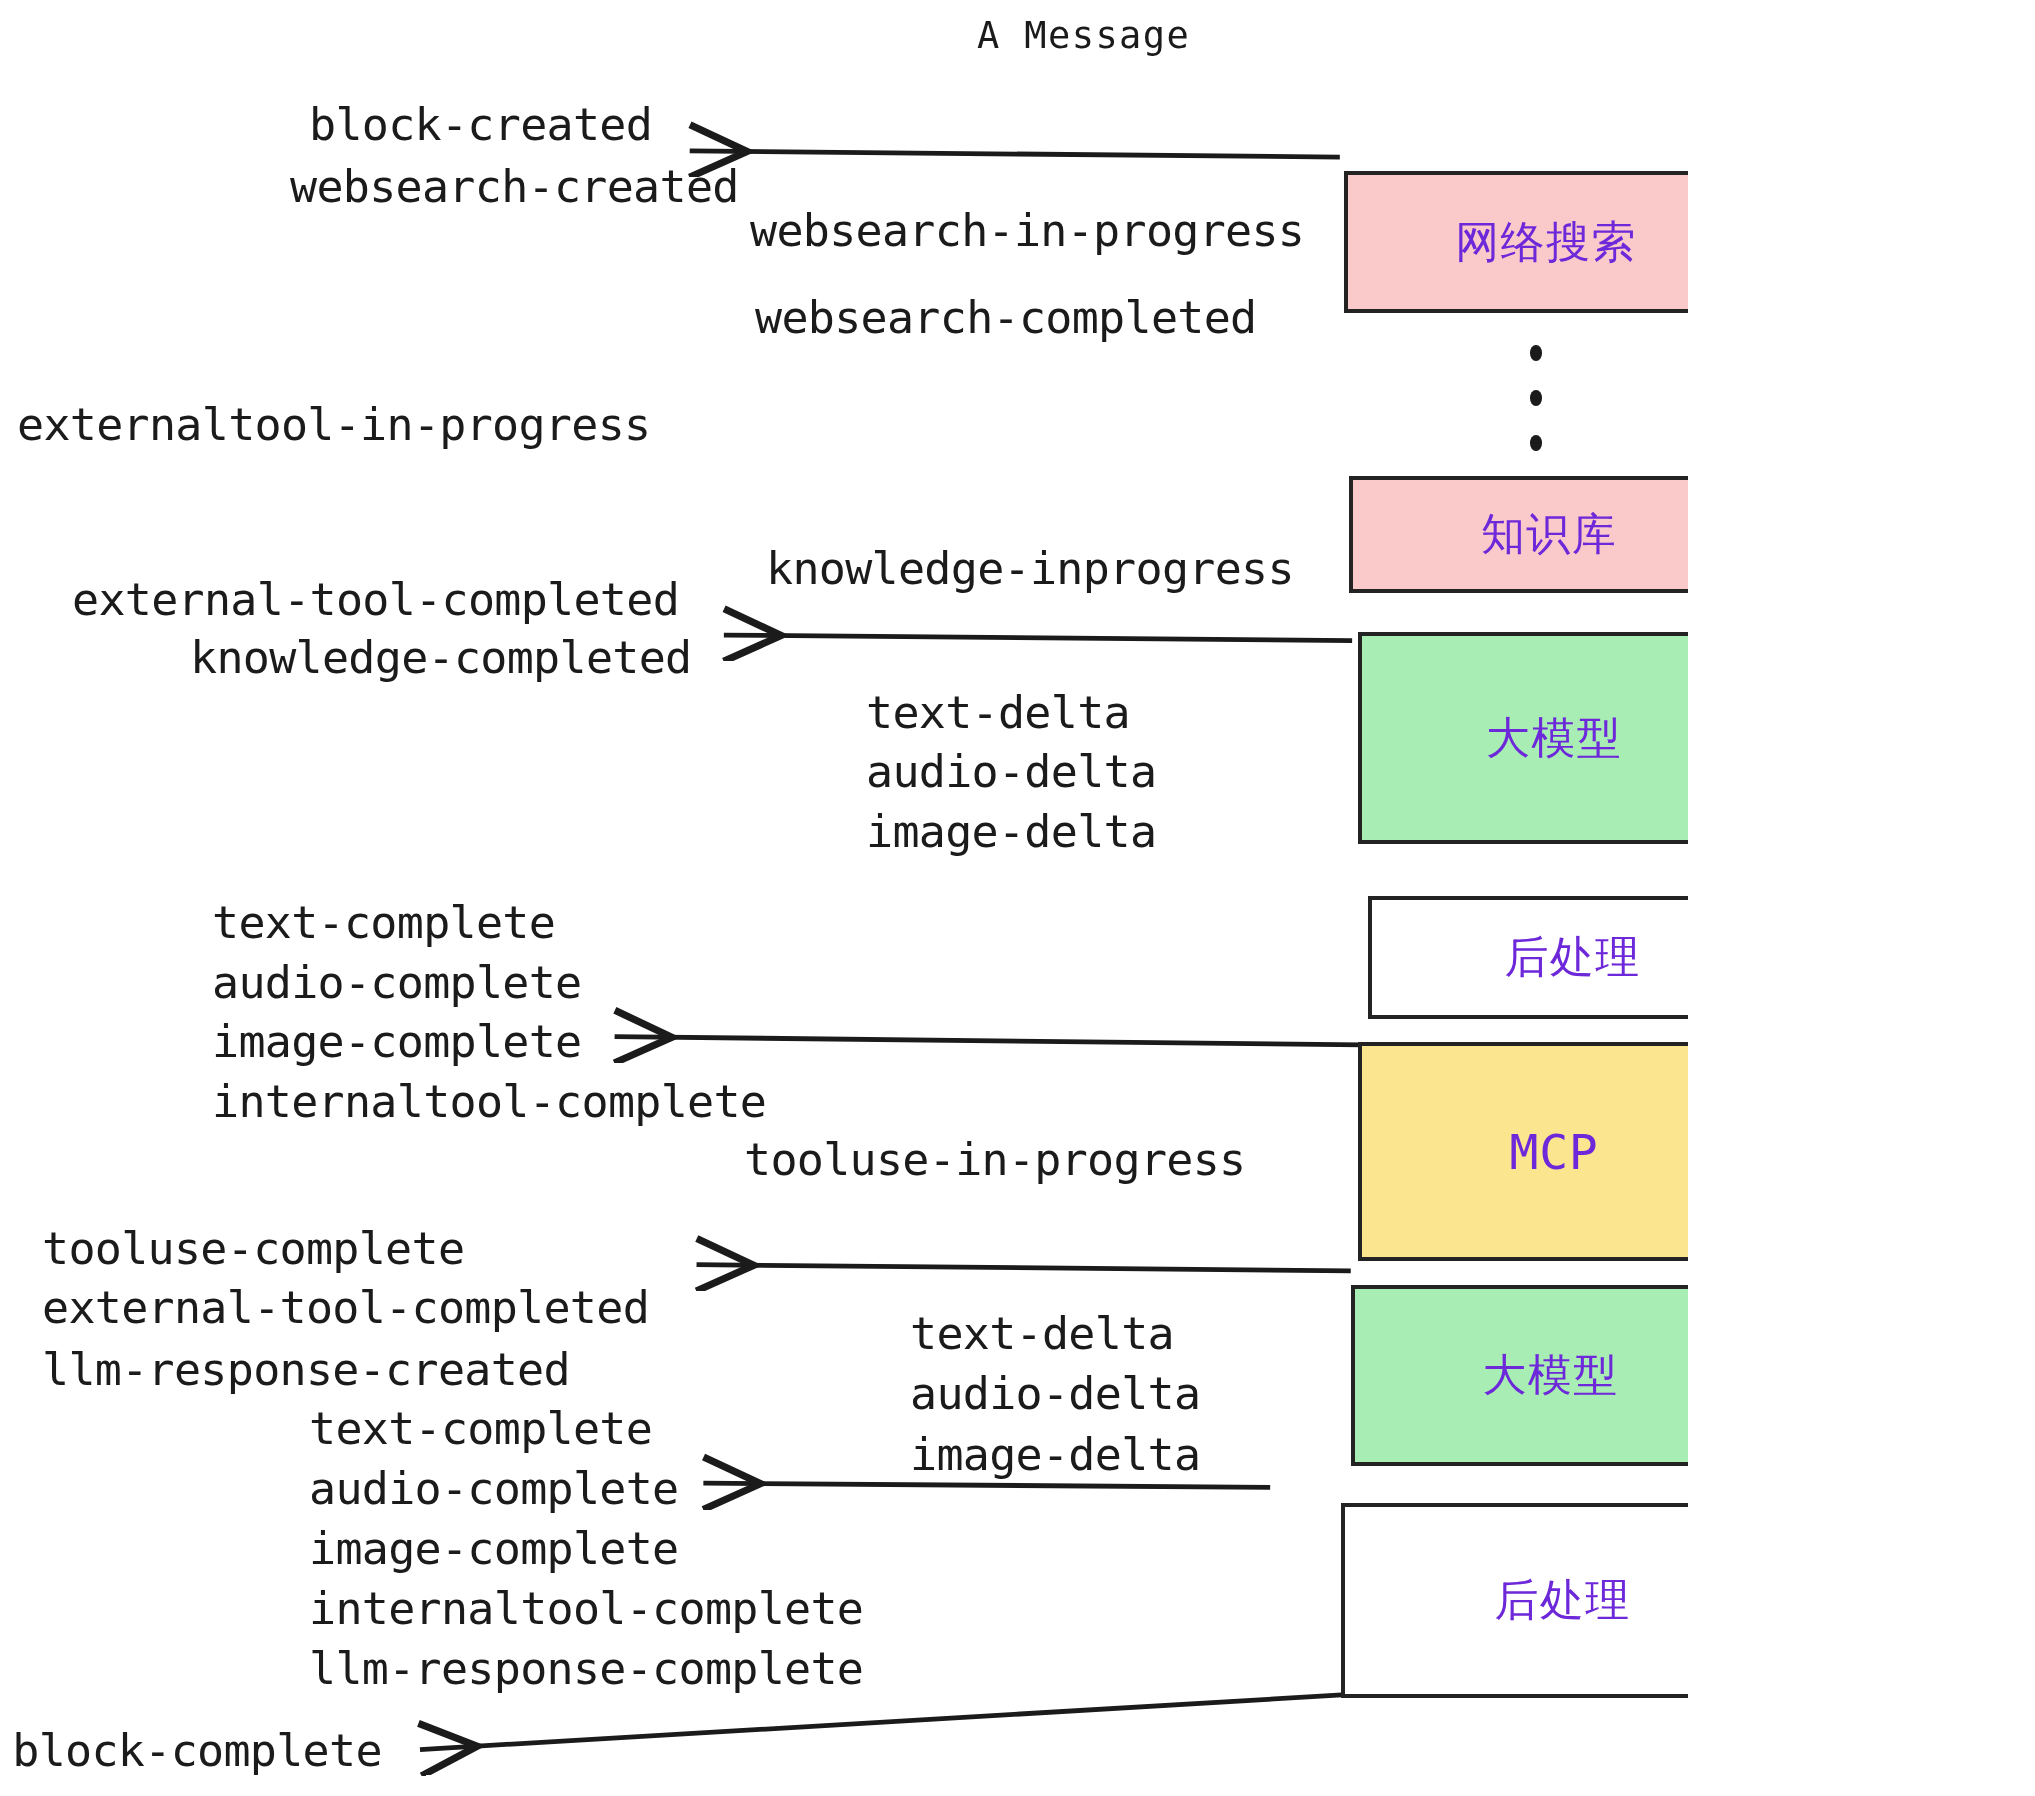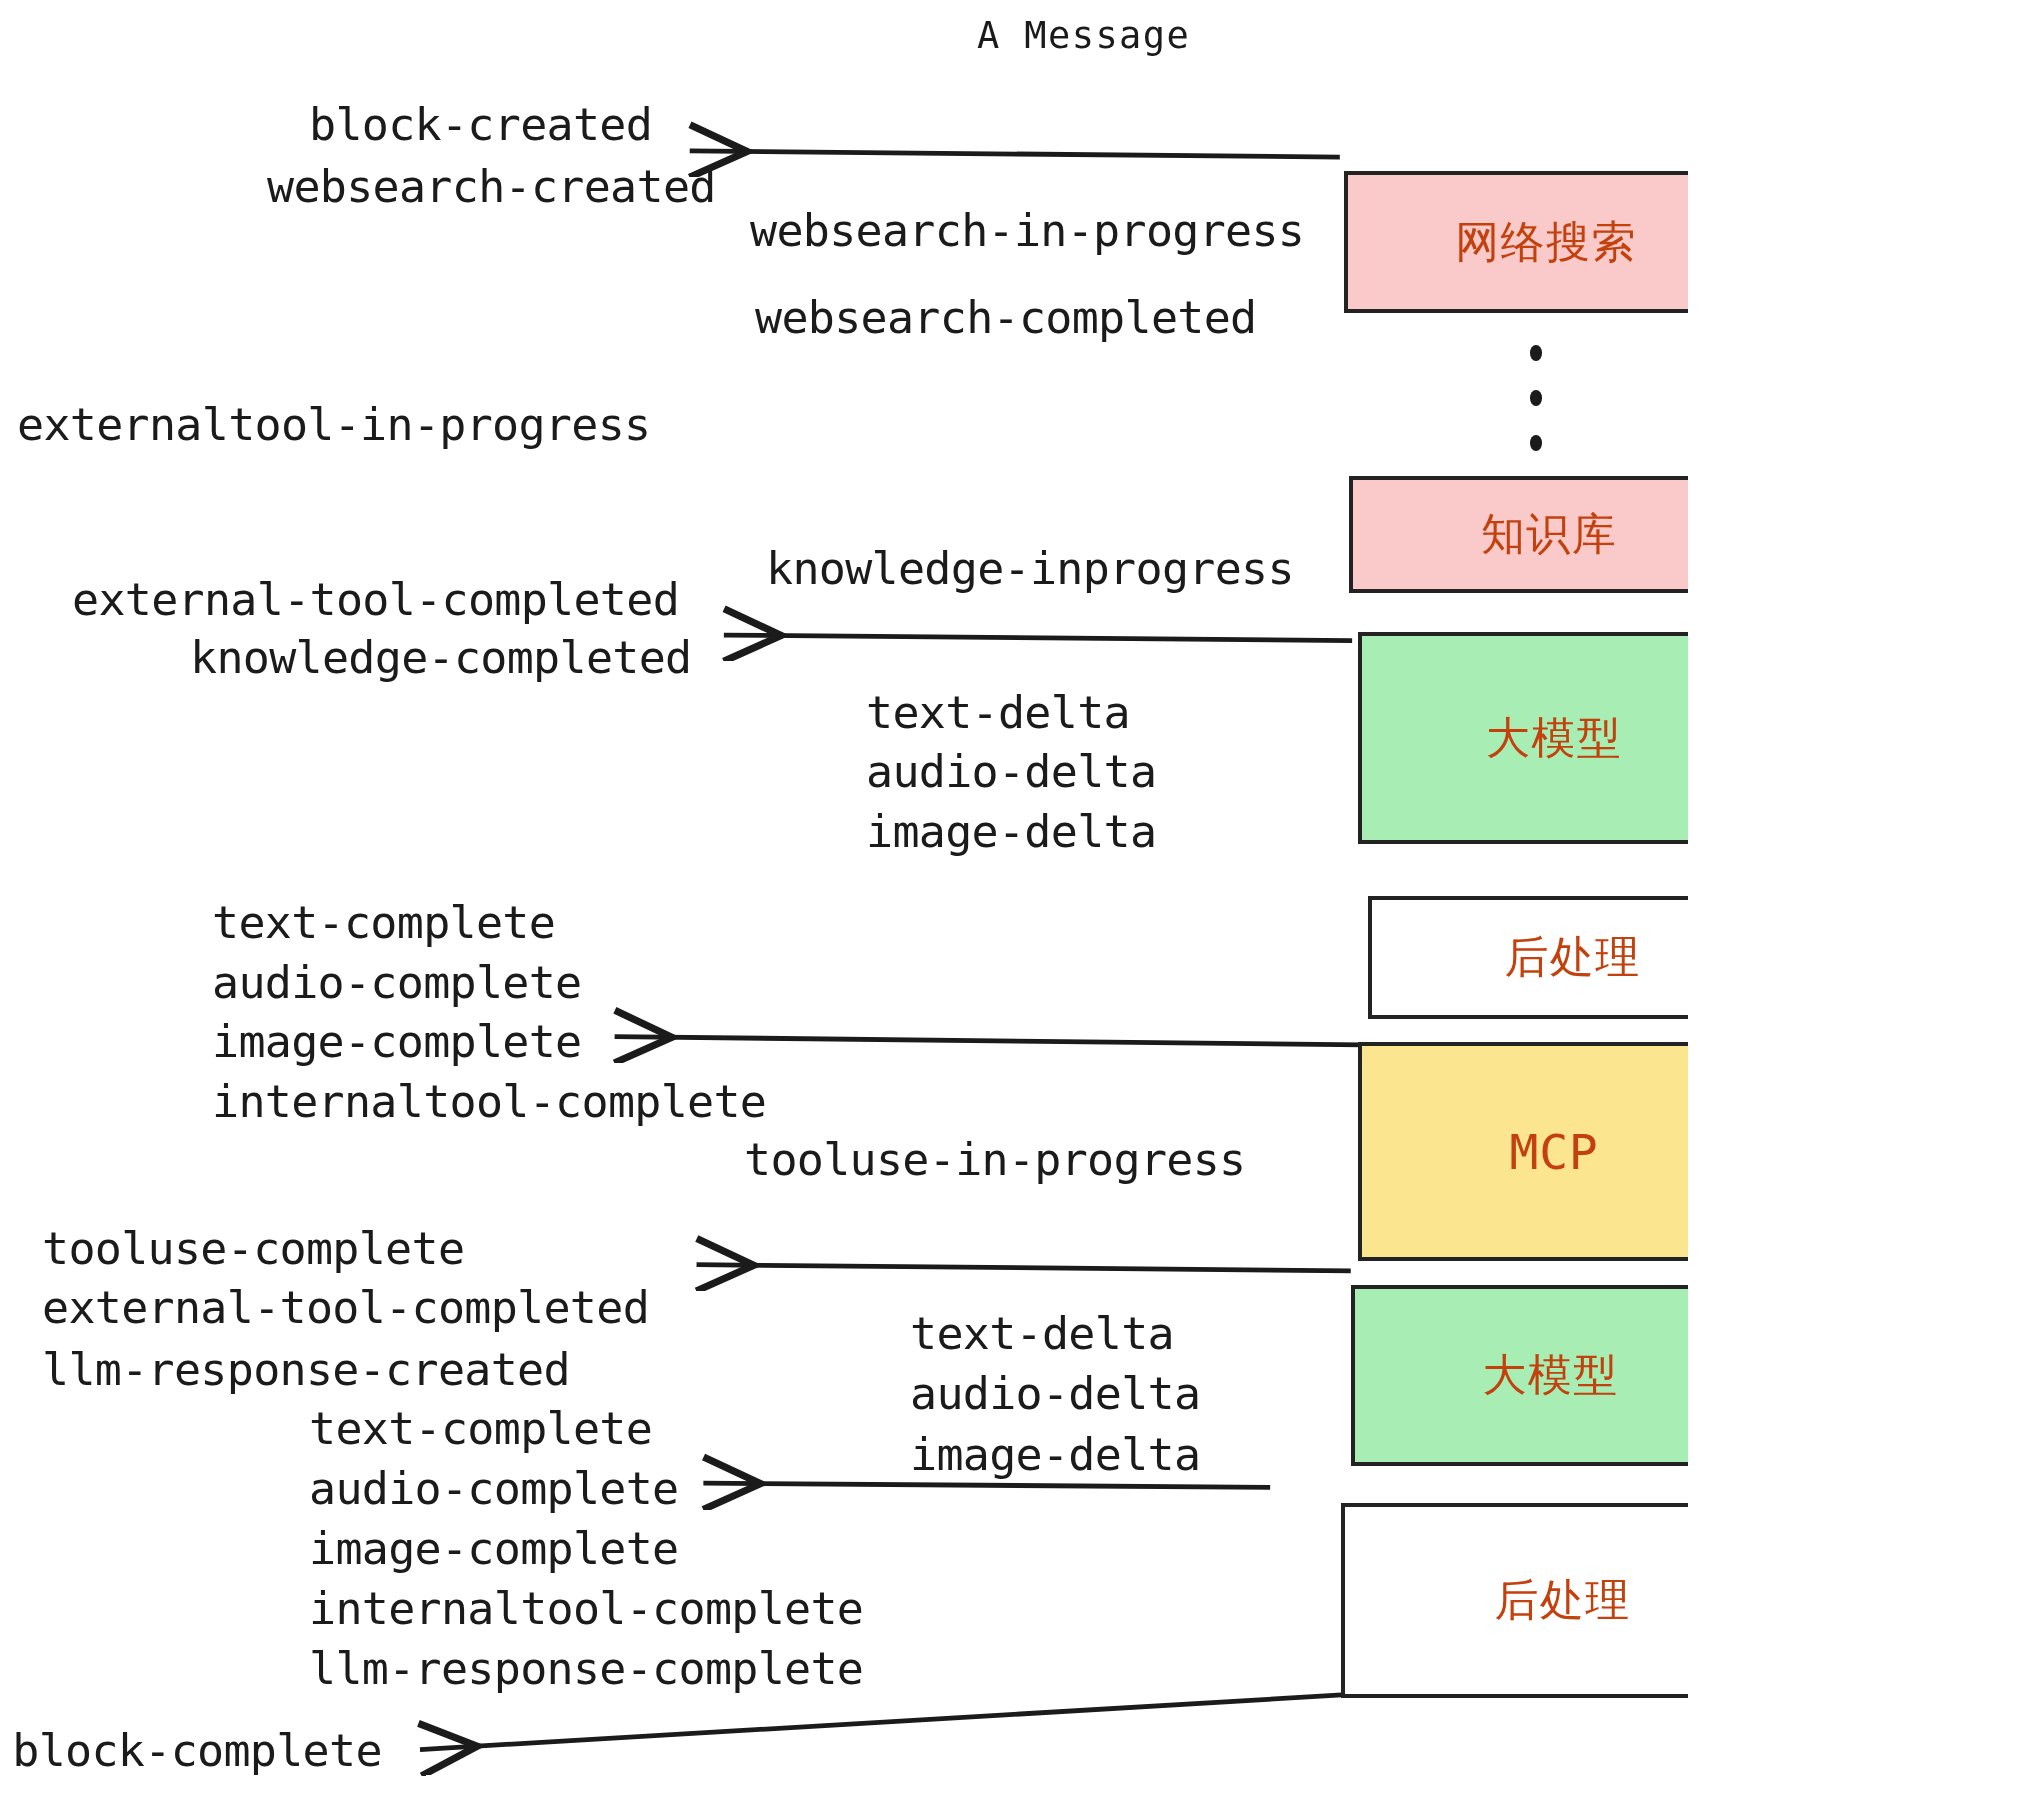--- a/index.html
+++ b/index.html
@@ -30,21 +30,21 @@
   }
   .box{
     position:absolute;
     border:4.8px solid #232323;
     box-sizing:border-box;
     display:flex;
     align-items:center;
     justify-content:center;
     font-family:"DejaVu Sans","Liberation Sans",sans-serif;
     font-size:44px;
-    color:#c2410c;
+    color:#6d28d9;
     letter-spacing:1.4px;
   }
   .box.mono{
     font-family:"DejaVu Sans Mono","Liberation Mono",monospace;
     font-size:48px;
     letter-spacing:0.7px;
   }
   .side-label{
     position:absolute;
     font-family:"DejaVu Sans","Liberation Sans",sans-serif;
@@ -139,21 +139,21 @@
   </div>
 
   <div class="box" style="left:1341px;top:1503px;width:443px;height:195px;background:#ffffff;">
     <span>后处理</span>
   </div>
 
   <div class="side-label" style="left:1813px;top:265px;">外部工具</div>
   <div class="side-label" style="left:1837px;top:1108px;">外部工具</div>
 
   <div class="evt" style="left:309px;top:102px;">block-created</div>
-  <div class="evt" style="left:267px;top:164px;text-align:right;">websearch-created</div>
+  <div class="evt" style="left:290px;top:164px;text-align:right;">websearch-created</div>
   <div class="evt" style="left:750px;top:208px;">websearch-in-progress</div>
   <div class="evt" style="left:755px;top:295px;">websearch-completed</div>
   <div class="evt" style="left:17px;top:402px;">externaltool-in-progress</div>
 
   <div class="evt" style="left:766px;top:546px;">knowledge-inprogress</div>
   <div class="evt" style="left:72px;top:577px;">external-tool-completed</div>
   <div class="evt" style="left:190px;top:635px;">knowledge-completed</div>
 
   <div class="evt" style="left:866px;top:690px;">text-delta</div>
   <div class="evt" style="left:866px;top:749px;">audio-delta</div>

